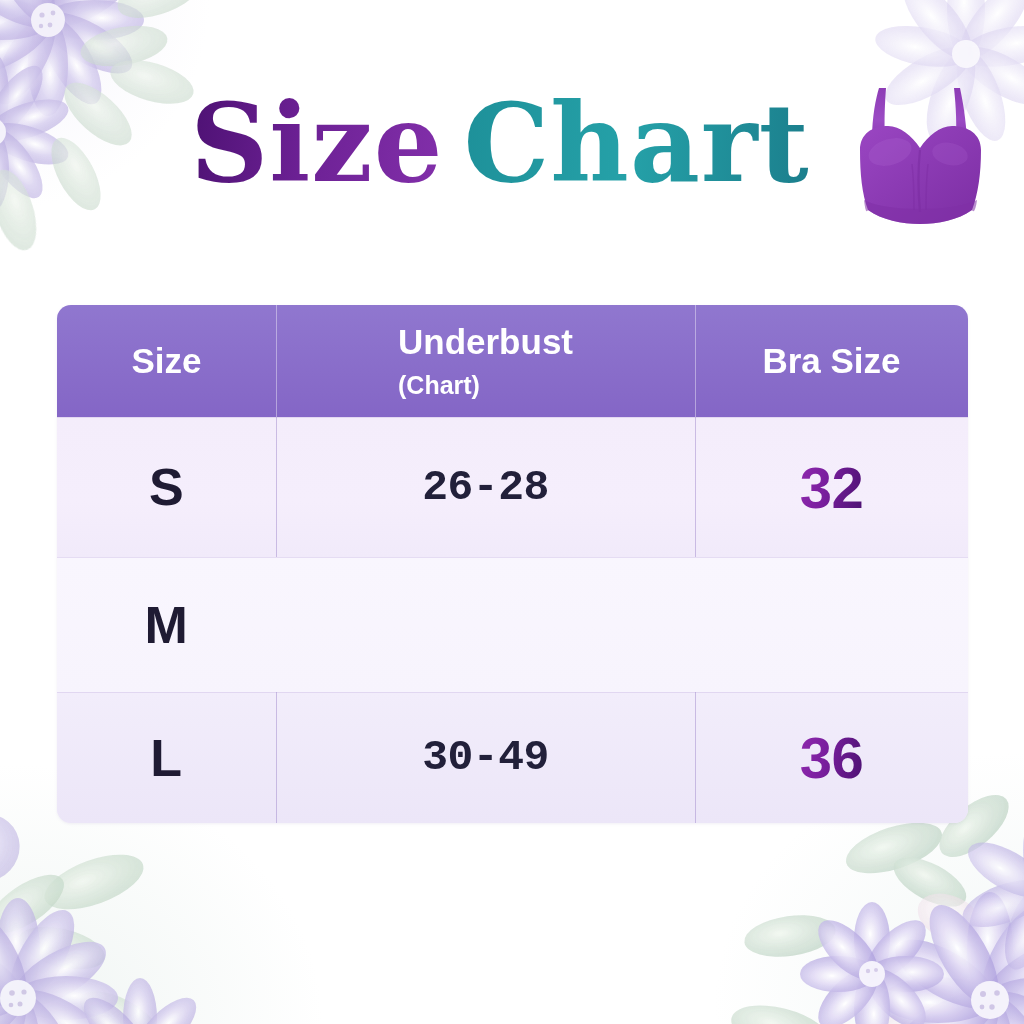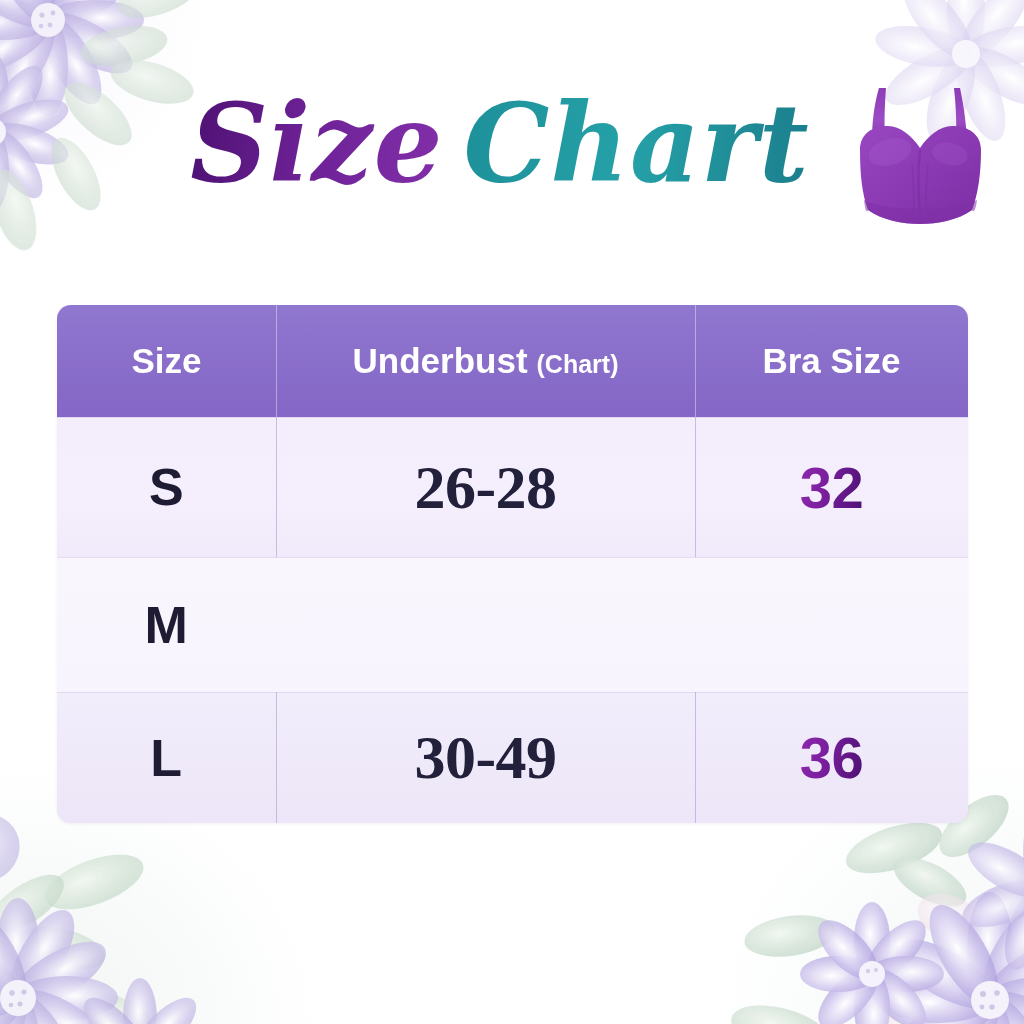--- a/index.html
+++ b/index.html
@@ -44,21 +44,20 @@
     width: 1024px;
     height: 170px;
   }
   .title-text {
     position: absolute;
     left: 150px;
     top: 0;
     width: 700px;
     text-align: center;
     font-family: "DejaVu Serif", serif;
-    font-style: italic;
     font-weight: bold;
     font-size: 108px;
     line-height: 150px;
     letter-spacing: 1px;
     white-space: nowrap;
   }
   .t-size {
     background: linear-gradient(95deg, #4d1173 0%, #6d2195 45%, #8330ab 100%);
     -webkit-background-clip: text;
     background-clip: text;
@@ -107,20 +106,21 @@
     font-family: "Liberation Sans", sans-serif;
     font-weight: bold;
     font-size: 35px;
     letter-spacing: 0px;
     position: relative;
   }
   .th-inner {
     display: flex;
     align-items: baseline;
     gap: 9px;
+    flex-direction: column;
   }
   .th-sub {
     font-size: 25px;
     font-weight: bold;
   }
   .col-size   { width: 219px; flex: 0 0 219px; }
   .col-under  { width: 419px; flex: 0 0 419px; }
   .col-bra    { width: 273px; flex: 0 0 273px; }
 
   .th.col-under::before,
@@ -170,23 +170,23 @@
   }
 
   .cell-size {
     font-family: "Liberation Sans", sans-serif;
     font-weight: bold;
     font-size: 52px;
     color: #1f1b33;
     letter-spacing: 0.5px;
   }
   .cell-under {
-    font-family: Liberation Serif, serif;
+    font-family: Liberation Mono, monospace;
     font-weight: bold;
-    font-size: 62px;
+    font-size: 43px;
     color: #22203a;
     letter-spacing: -0.5px;
   }
   .cell-bra {
     font-family: "Liberation Sans", sans-serif;
     font-weight: bold;
     font-size: 58px;
     letter-spacing: -0.5px;
     background: linear-gradient(100deg, #8f28ae 0%, #7a1f9e 40%, #4b1171 100%);
     -webkit-background-clip: text;

